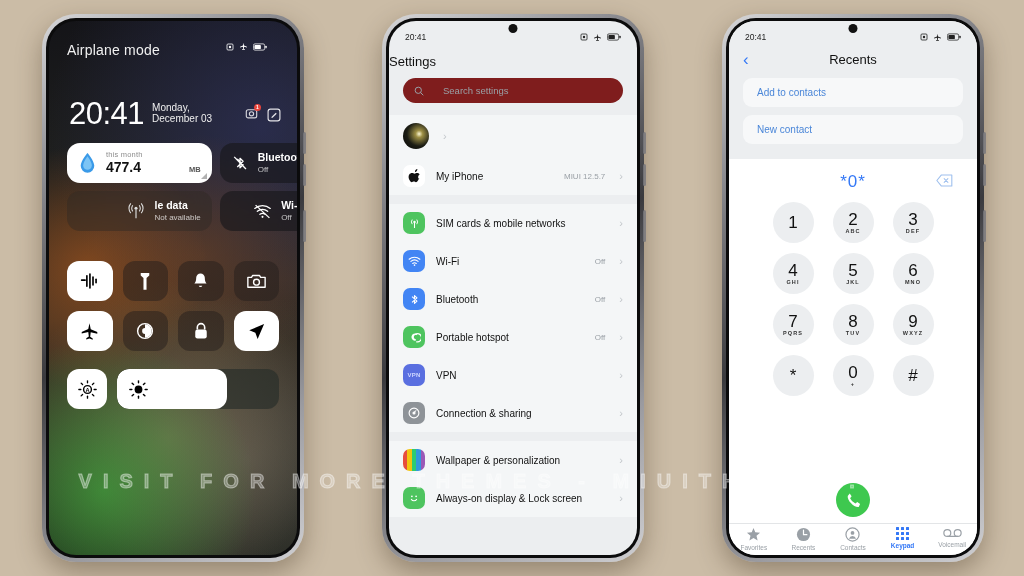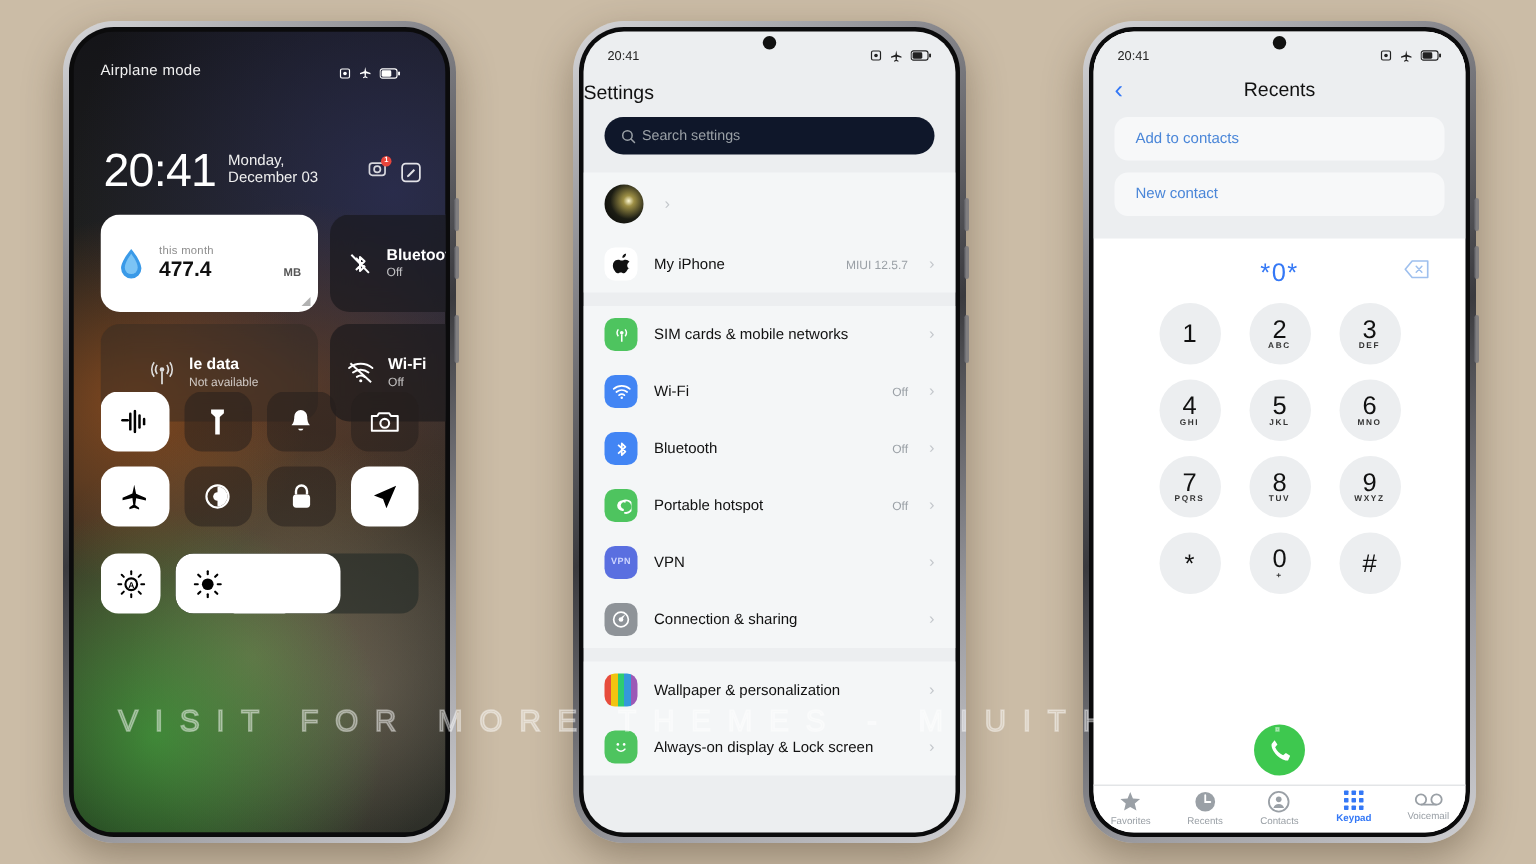--- a/index.html
+++ b/index.html
@@ -58,42 +58,43 @@
       radial-gradient(circle at 48% 78%, rgba(145,130,95,.55) 0%, rgba(145,130,95,0) 36%),
       radial-gradient(circle at 80% 82%, rgba(120,115,110,.45) 0%, rgba(120,115,110,0) 34%),
       radial-gradient(circle at 15% 46%, rgba(190,95,30,.55) 0%, rgba(190,95,30,0) 34%),
       radial-gradient(circle at 62% 44%, rgba(120,70,35,.5) 0%, rgba(120,70,35,0) 36%),
       radial-gradient(circle at 86% 20%, rgba(45,48,90,.75) 0%, rgba(45,48,90,0) 45%),
       linear-gradient(170deg,#141418 0%, #20211f 28%, #3b2f22 52%, #2e2a22 74%, #1d2019 100%);
     color:#fff;
   }
   .cc-status {
     position:absolute; top:21px; left:0; right:12px;
-    display:flex; align-items:flex-end; justify-content:space-between;
-    padding:0 18px; font-size:10px; letter-spacing:.2px;
+    display:flex; align-items:flex-start; justify-content:space-between;
+    padding:0 18px; font-size:14px; letter-spacing:.2px;
     color:#f0f0f0;
   }
   .cc-status .sysicons { display:flex; align-items:center; gap:5px; }
   .cc-clockrow {
     position:absolute; top:78px; left:20px; right:16px;
     display:flex; align-items:flex-end; gap:8px;
   }
   .cc-time { font-size:31px; font-weight:300; line-height:.95; letter-spacing:-.5px; }
   .cc-date { font-size:10px; font-weight:400; padding-bottom:4px; color:#efefef; flex:1; }
   .cc-headicons { display:flex; align-items:center; gap:9px; padding-bottom:4px; }
 
   .cc-tilegrid {
     position:absolute; top:122px; left:18px; right:18px;
     display:grid; grid-template-columns:1fr 1fr; gap:8px;
   }
   .bigtile {
-    height:65px; border-radius:13px; position:relative;
+    height:40px; border-radius:13px; position:relative;
     display:flex; align-items:center; gap:9px; padding:0 11px;
     background: rgba(22,22,26,.62);
     backdrop-filter: blur(8px);
+    justify-content: flex-end;
   }
   .bigtile.on { background:#fff; color:#111; }
   .bigtile.dim { background: rgba(45,40,36,.42); padding-left: 32px; }
   .bigtile .corner {
     position:absolute; right:5px; bottom:4px;
     width:0;height:0;border-style:solid;border-width:0 0 6px 6px;
     border-color:transparent transparent rgba(255,255,255,.55) transparent;
   }
   .bigtile.on .corner { border-color:transparent transparent rgba(0,0,0,.3) transparent; }
   .tiletxt { display:flex; flex-direction:column; justify-content:center; line-height:1.25; }
@@ -141,22 +142,22 @@
   
   #phone2 { left: 382px; top: 14px; width: 262px; height: 548px; }
   .set-screen { background:#eceef0; color:#111; }
   .mi-status {
     height:26px; display:flex; align-items:center; justify-content:space-between;
     padding:0 16px; font-size:8.5px; color:#222; padding-top:6px;
   }
   .mi-status .sysicons { display:flex; align-items:center; gap:5px; }
   .set-title { text-align:left; font-size:13px; font-weight:400; padding:7px 0 9px; }
   .searchbar {
-    margin:0 14px 12px; height:25px; border-radius:13px; background:#0f172a;
-    display:flex; align-items:center; gap:4px; padding:0 11px;
+    margin:0 14px 12px; height:25px; border-radius:13px; background:#7f1d1d;
+    display:flex; align-items:center; gap:19px; padding:0 11px;
     font-size:9.5px; color:#9aa0a6;
   }
   .card { background:#f4f6f7; margin:0 0 9px; }
   .row {
     display:flex; align-items:center; gap:11px;
     padding:8px 14px; min-height:33px; position:relative;
   }
   .row .ic { width:22px; height:22px; border-radius:7px; flex:none;
              display:flex; align-items:center; justify-content:center; }
   .row .lbl { flex:1; font-size:10px; line-height:1.3; }
@@ -213,21 +214,21 @@
   }
   .tab { flex:1; display:flex; flex-direction:column; align-items:center; gap:2px; }
   .tab .tlbl { font-size:6.5px; color:#9aa0a6; }
   .tab.active .tlbl { color:#3478f6; font-weight:700; }
   .dotgrid { display:grid; grid-template-columns:repeat(3,3px); gap:2px; }
   .dotgrid i { width:3px;height:3px;background:#3478f6;border-radius:.5px;display:block; }
 
   
   .watermark {
     position:absolute; left:0; right:0; top:470px;
-    text-align:center; font-size:20px; font-weight:400;
+    text-align:center; font-size:20px; font-weight:700;
     letter-spacing:11px;
     color:rgba(255,255,255,.30);
     -webkit-text-stroke:1px rgba(255,255,255,.42);
     pointer-events:none; z-index:60; white-space:nowrap;
   }
 </style>
 </head>
 <body>
 
 <div class="phone" id="phone1">

